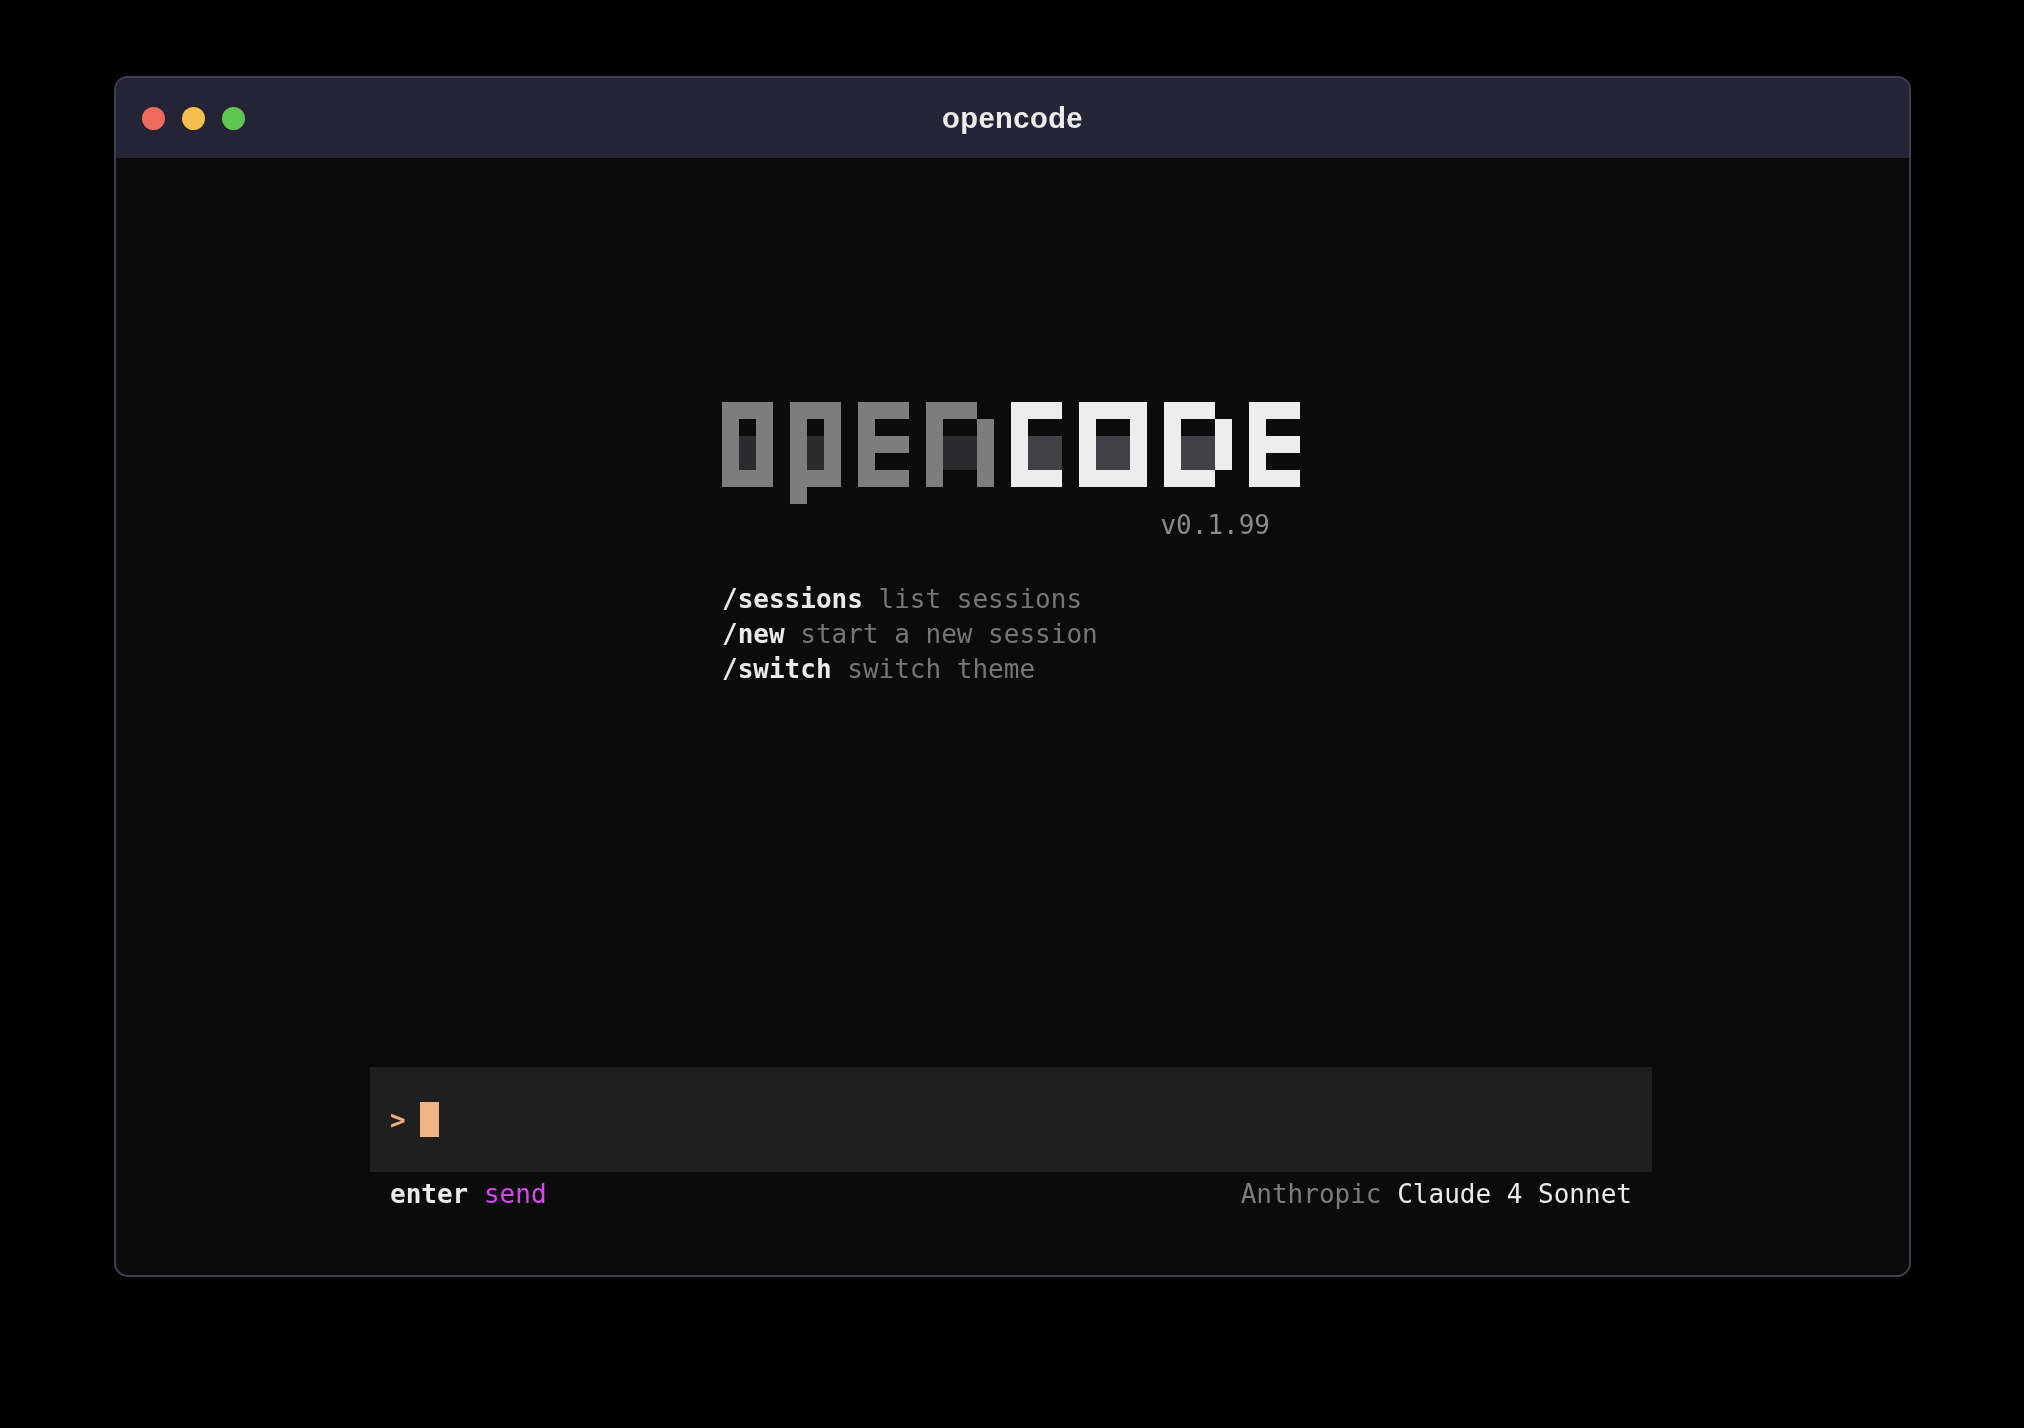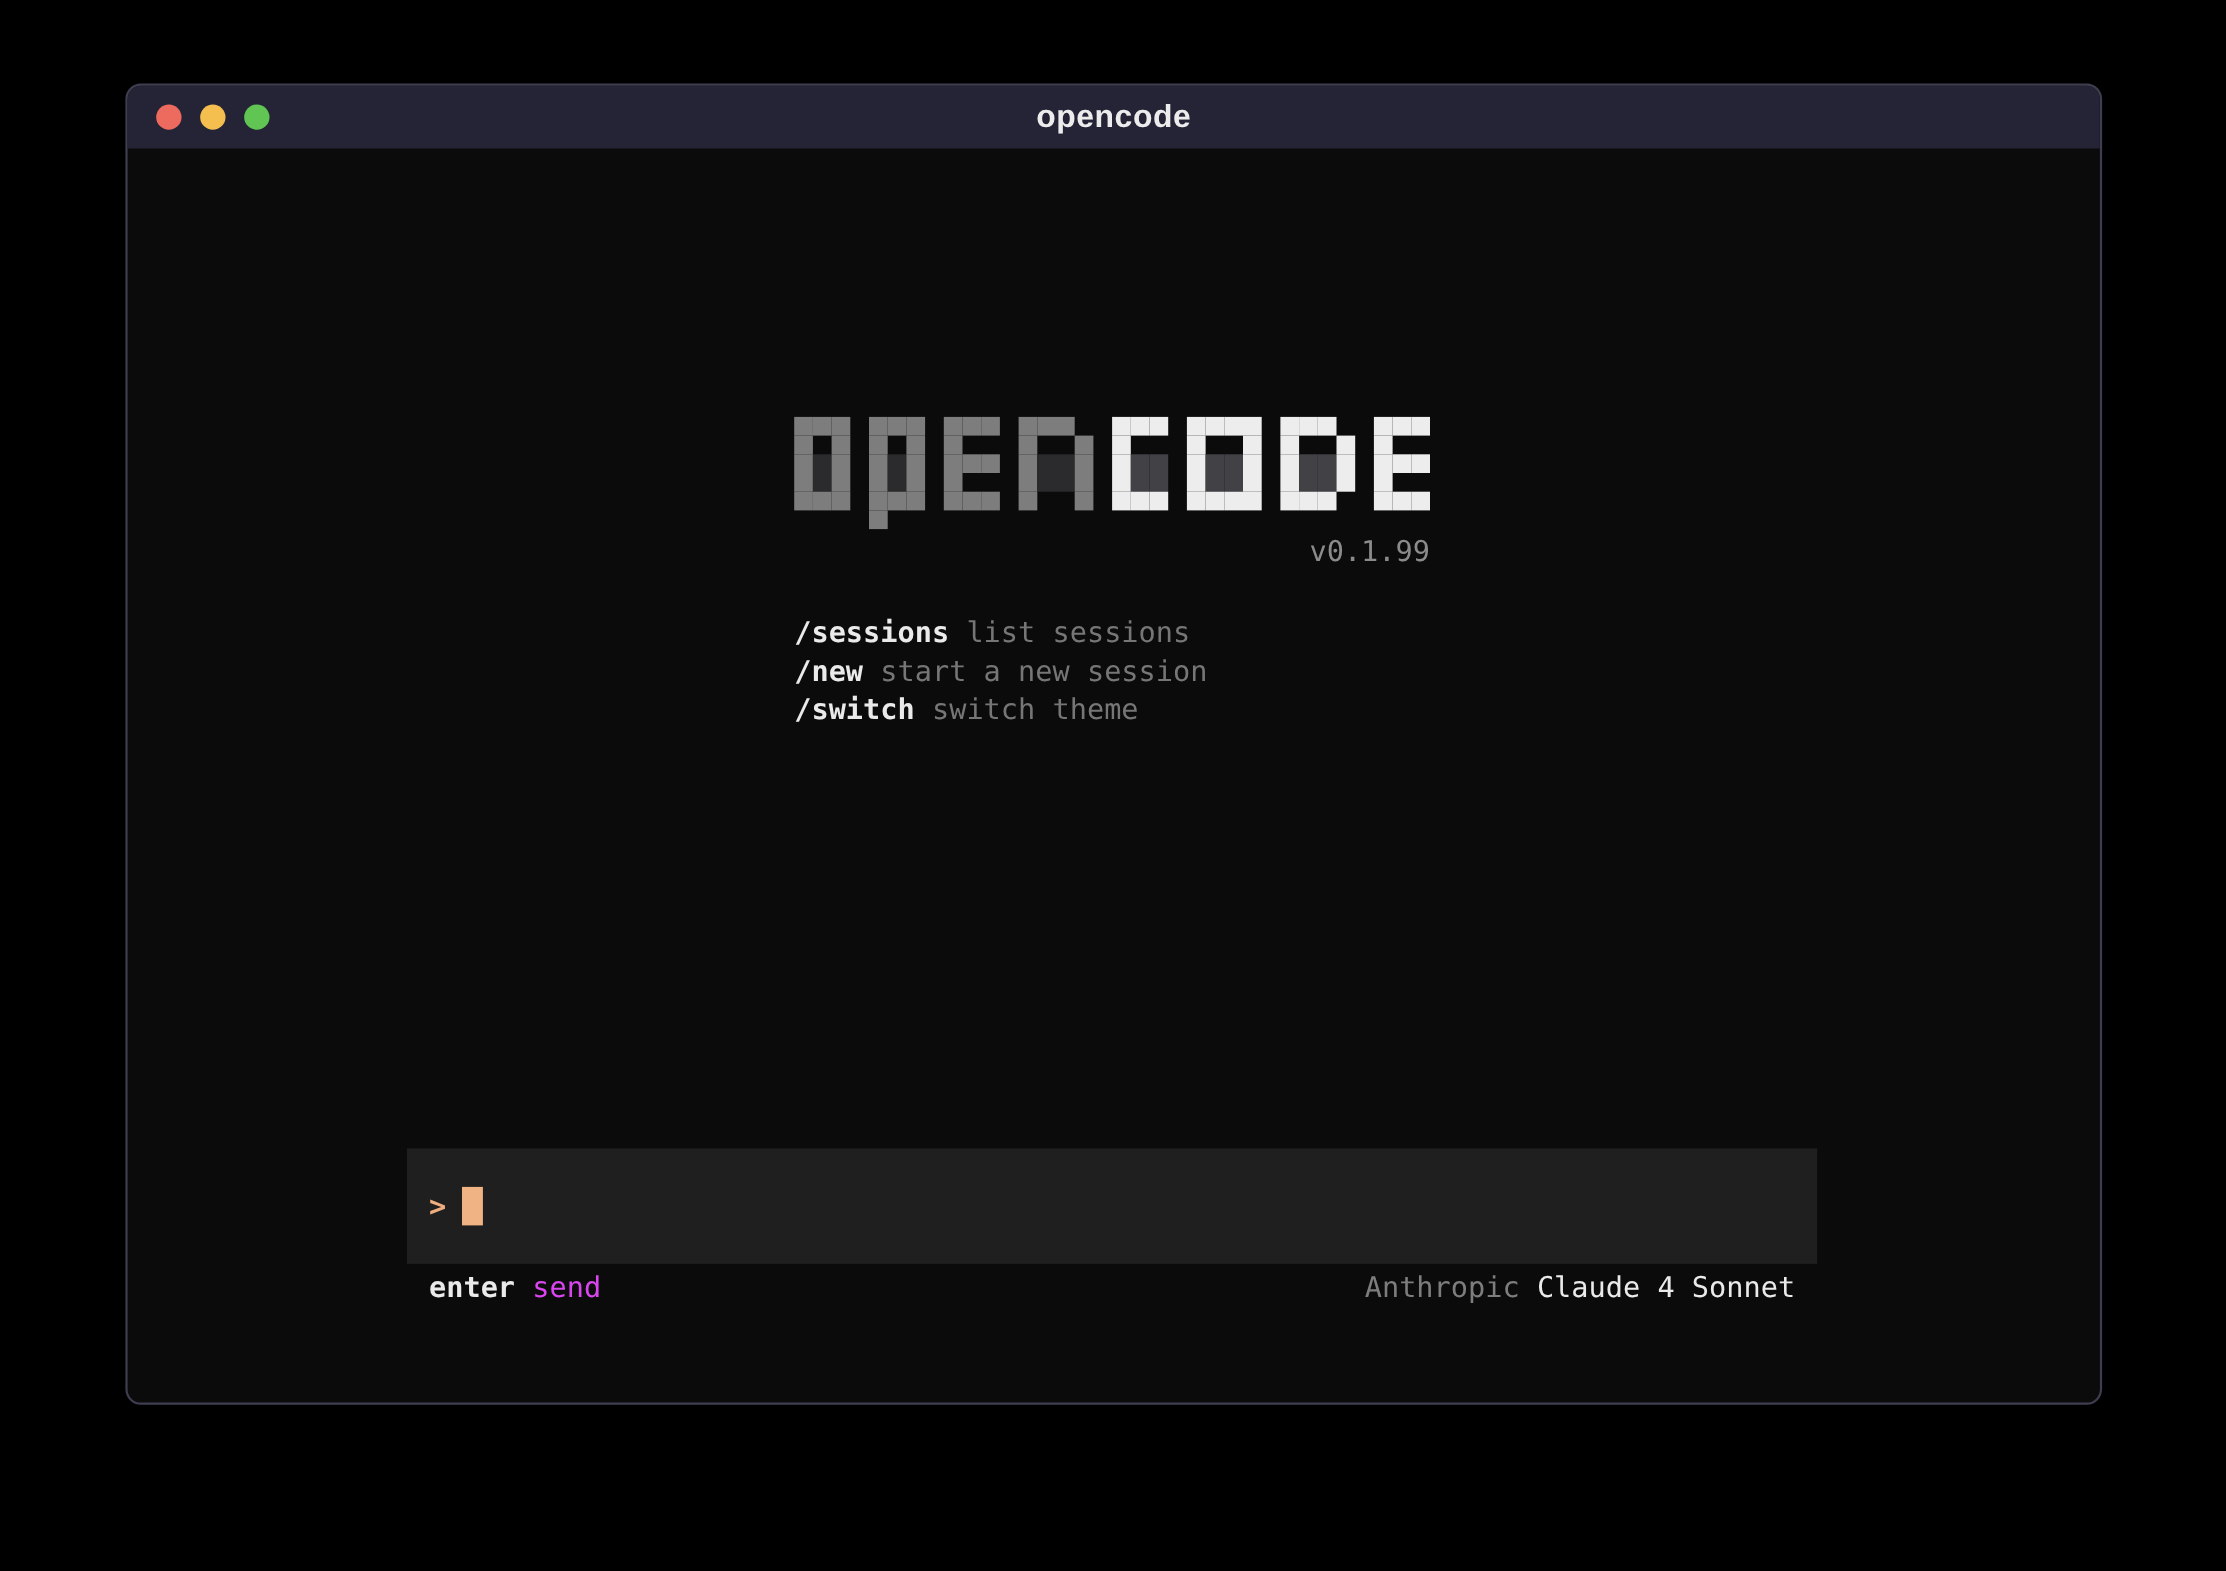--- a/index.html
+++ b/index.html
@@ -9,21 +9,21 @@
   .window {
     position: absolute; left: 114px; top: 76px;
     width: 1797px; height: 1201px;
     background: #0b0b0c;
     border: 2px solid #3e3e50;
     border-radius: 14px;
     overflow: hidden;
   }
 
   .titlebar {
-    position: relative; height: 57px;
+    position: relative; height: 80px;
     background: #242436;
     display: flex; align-items: center; justify-content: center;
   }
   .traffic-lights {
     position: absolute; left: 26px; top: 0; height: 100%;
     display: flex; align-items: center; gap: 17px;
   }
   .traffic-light { width: 23px; height: 23px; border-radius: 50%; }
   .window-title {
     color: #ececec; font-family: "Liberation Sans", sans-serif;
@@ -34,21 +34,21 @@
 
   
   .logo-row {
     position: absolute; left: 606px; top: 244px;
     display: flex; gap: 17px; align-items: flex-start;
   }
   .logo-letter { position: relative; }
   .logo-cell { position: absolute; width: 17px; height: 17px; }
 
   .logo-version {
-    position: absolute; left: 606px; top: 352px; width: 578px;
+    position: absolute; left: 576px; top: 352px; width: 578px;
     text-align: right; color: #8b8b8b; font-size: 26px;
   }
 
   
   .command-list { position: absolute; left: 606px; top: 424px; font-size: 26px; line-height: 35px; }
   .command-name { color: #eaeaea; font-weight: 700; }
   .command-desc { color: #767676; }
 
   
   .editor {

